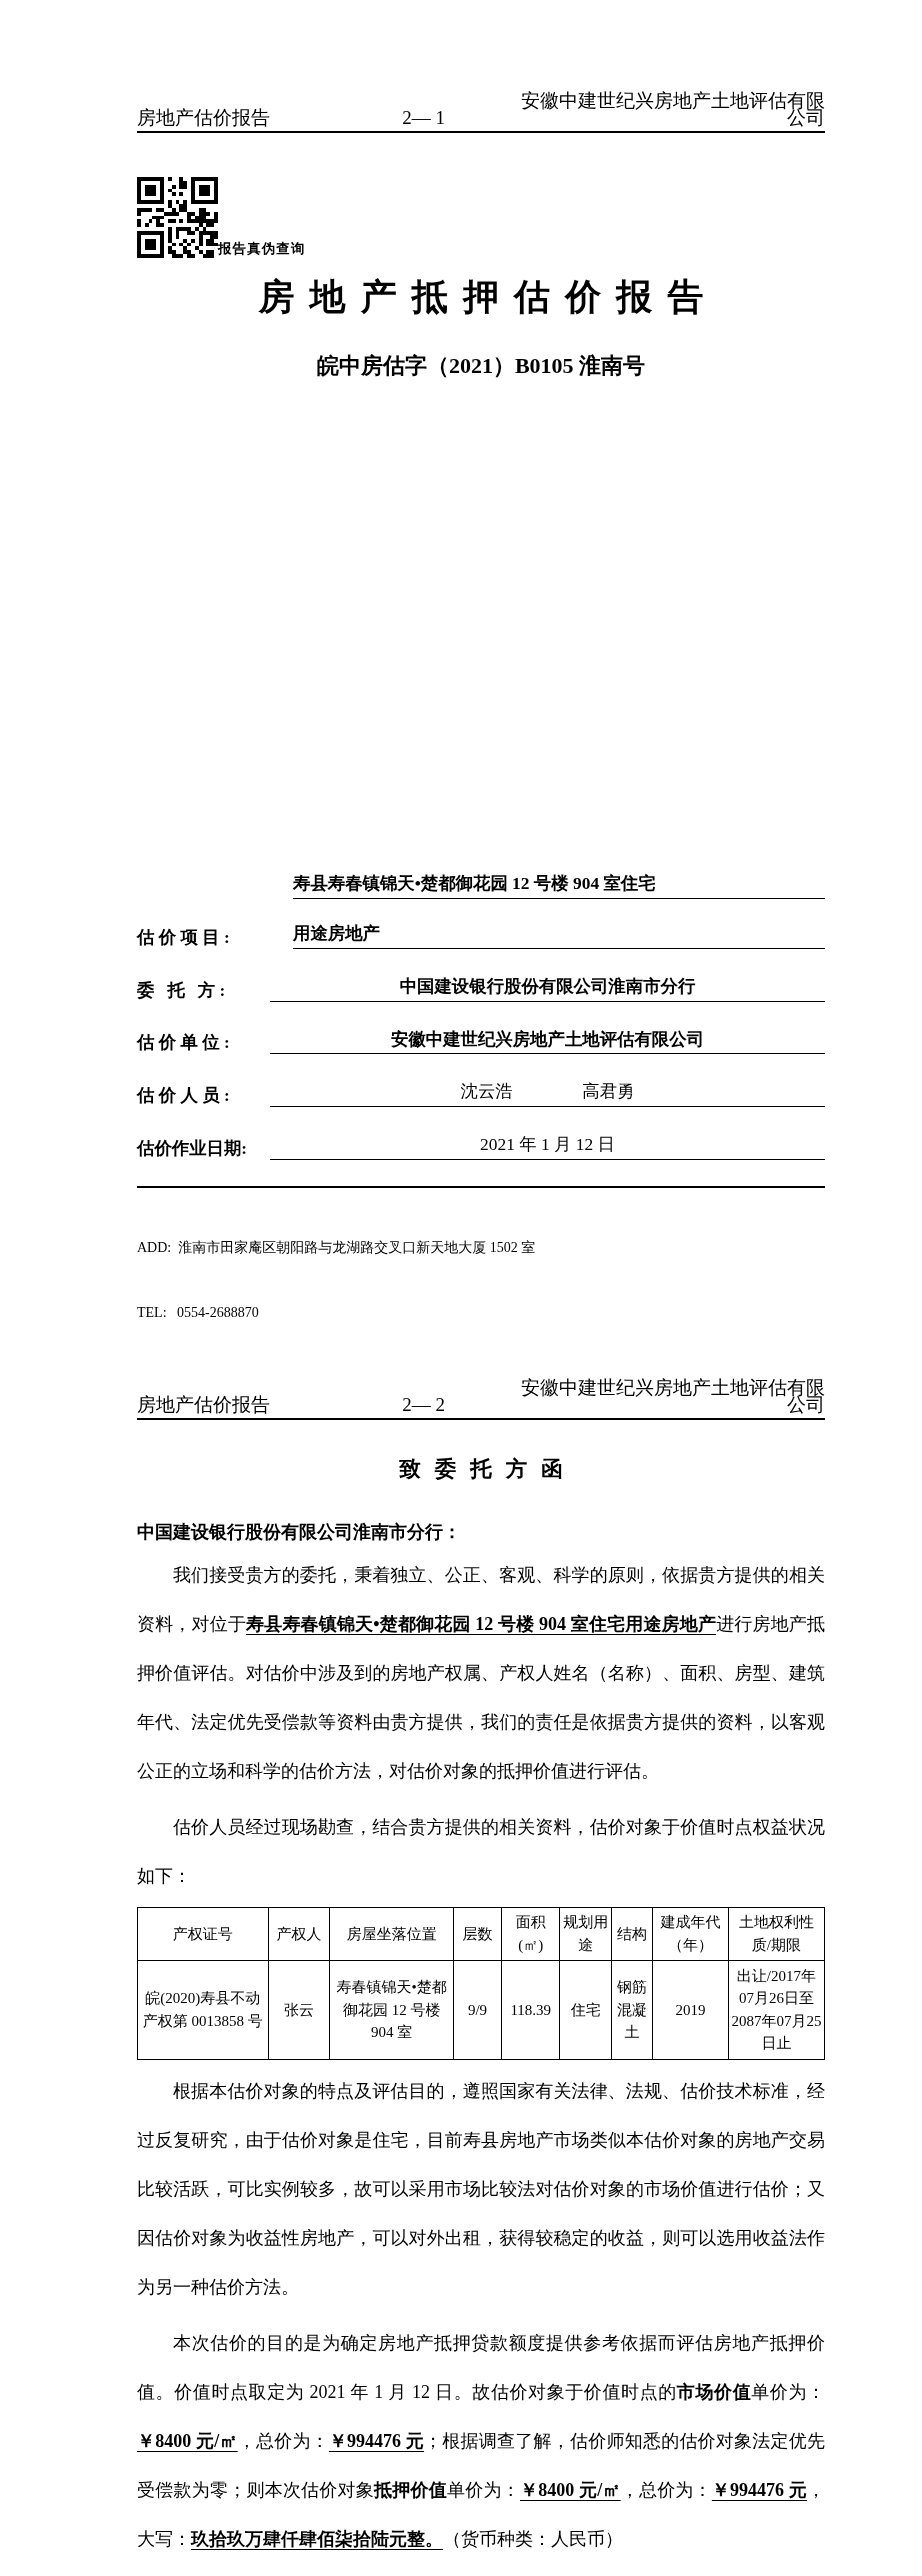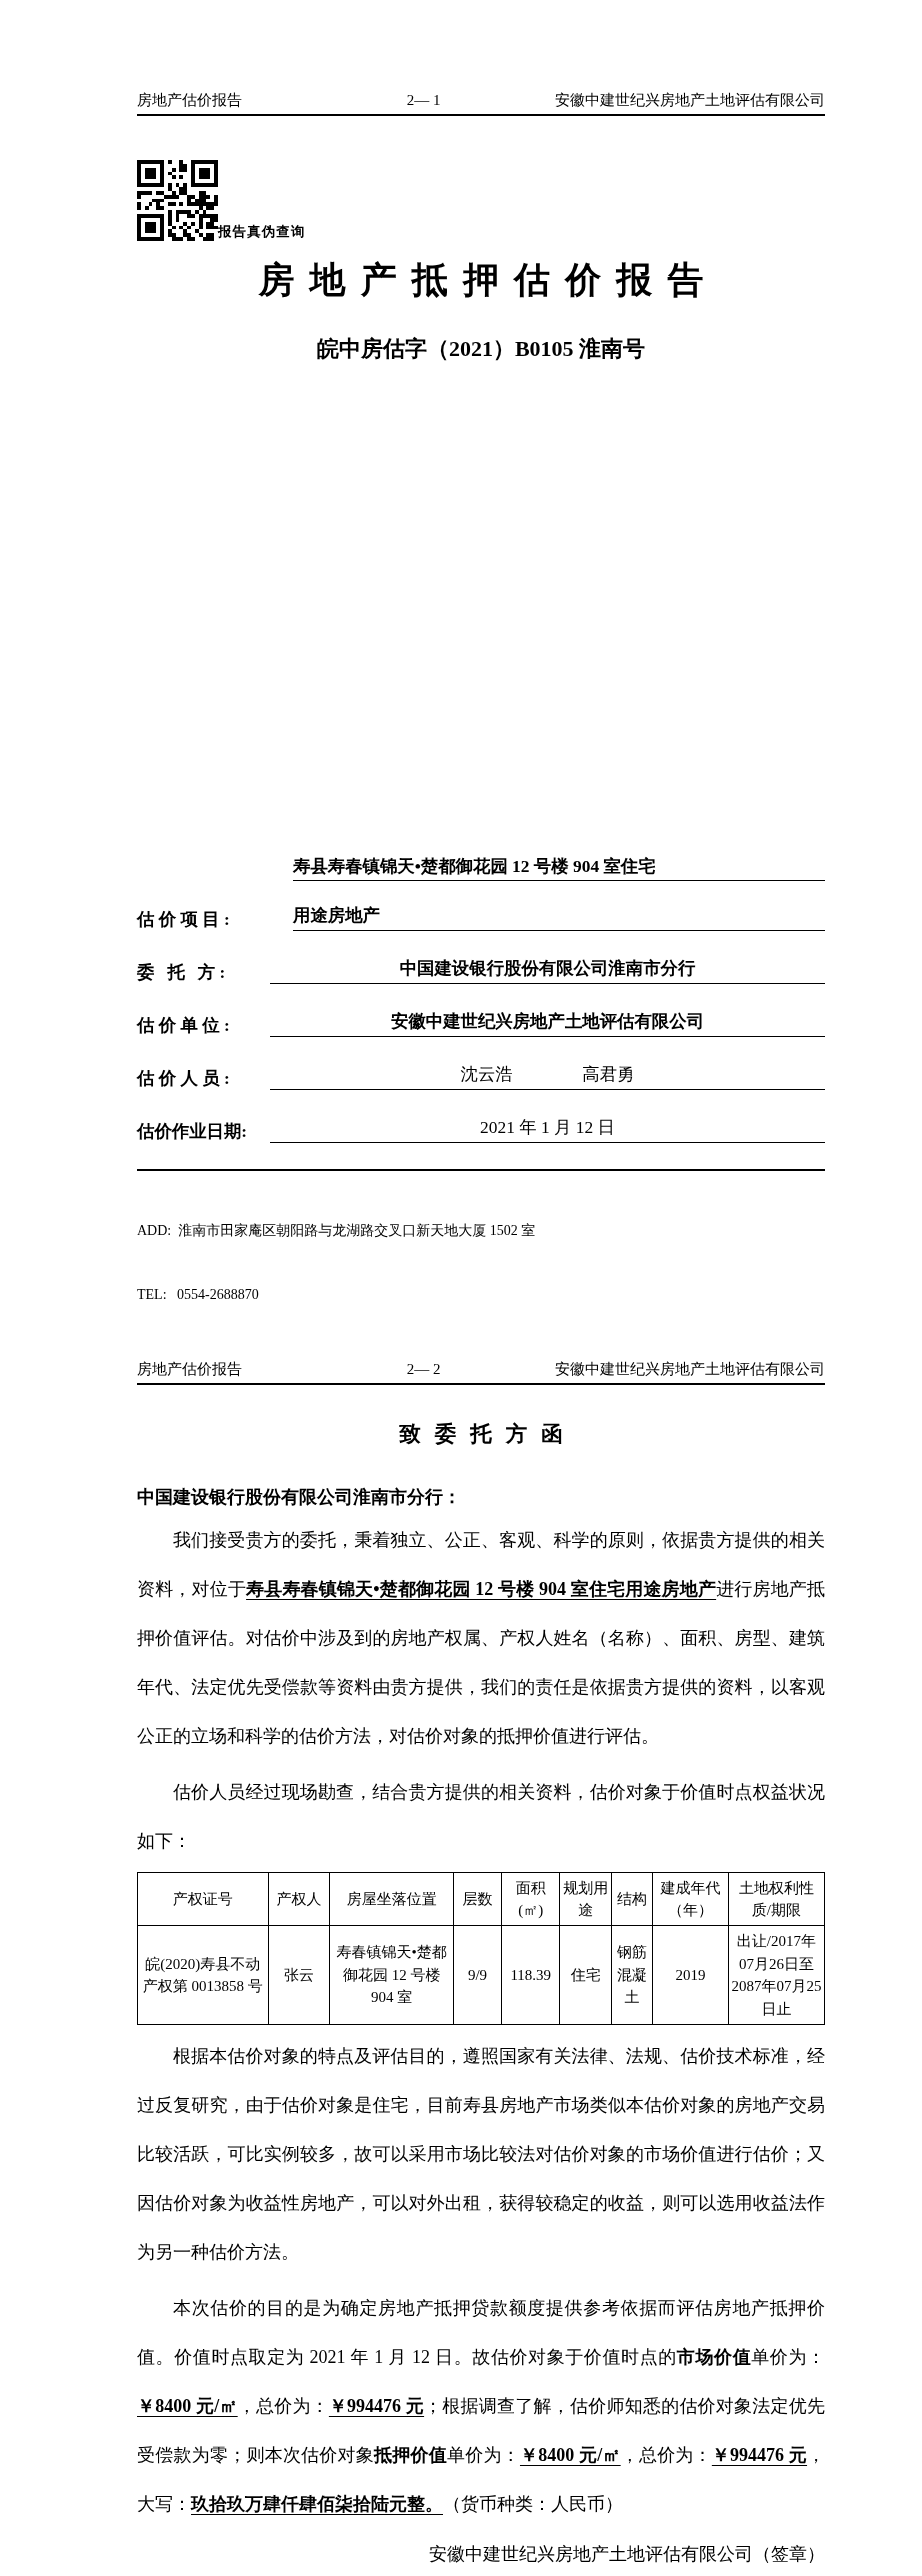--- a/index.html
+++ b/index.html
@@ -6,21 +6,21 @@
   body{
     width:922px;height:2576px;overflow:hidden;
     font-family:"Liberation Serif","DejaVu Serif",serif;
     color:#000;
   }
   .doc{width:922px;box-sizing:border-box;padding:0 97px 0 137px;}
 
   
   .page-header{
     display:flex;justify-content:space-between;align-items:flex-end;
-    font-size:15px;line-height:17.4px;
+    font-size:19px;line-height:17.4px;
     border-bottom:2.3px solid #000;padding-bottom:4.1px;
   }
   .page-header .hc{flex:1;text-align:center;}
   .page-header .hl{flex:1;text-align:left;}
   .page-header .hr{flex:1.6;text-align:right;}
   .page-footer{
     border-top:2.3px solid #000;padding-top:5.8px;
     font-size:14px;line-height:21.5px;white-space:pre;
   }
 

